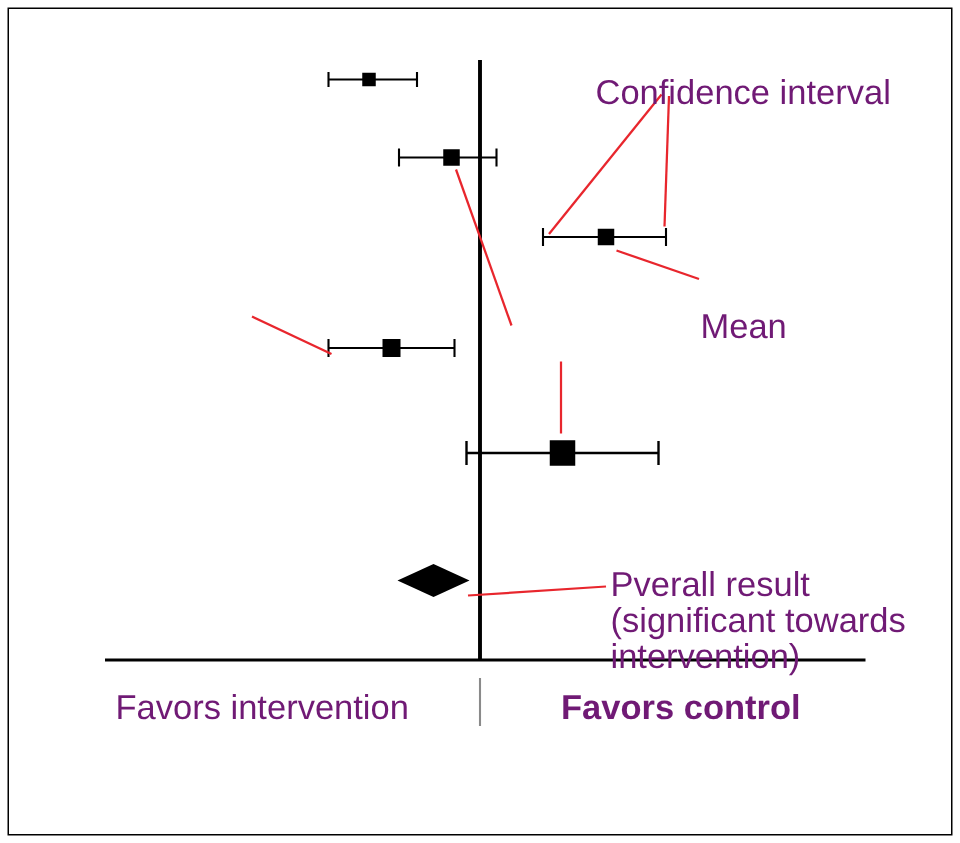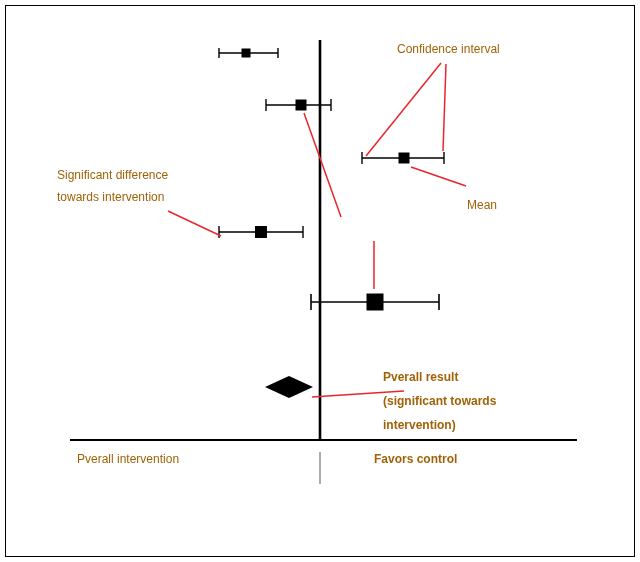--- a/index.html
+++ b/index.html
@@ -14,30 +14,31 @@
     position:absolute;
     left:5px;top:5px;right:5px;bottom:5px;
     border:1.6px solid #000;
     pointer-events:none;
   }
   svg.plot{
     position:absolute;left:0;top:0;width:640px;height:562px;
   }
   .lbl{
     position:absolute;
-    font-size:12px;
+    font-size:23px;
     line-height:22px;
-    color:#a16207;
+    color:#701a75;
     white-space:pre-line;
+    margin-top:12px;
   }
   .lbl-ci        {left:397px; top:38px;}
   .lbl-mean      {left:467px; top:194px;}
   .lbl-sig       {left:57px;  top:164px;}
   .lbl-nonsig    {left:344px; top:217px;}
-  .lbl-overall   {left:383px; top:365px; line-height:24px;font-weight:bold;}
+  .lbl-overall   {left:407px; top:365px; line-height:24px;}
   .lbl-fav-int   {left:77px;  top:448px;}
   .lbl-fav-ctrl  {left:374px; top:448px;font-weight:bold;}
   .lbl-noeffect  {left:277px; top:491px;}
 </style>
 </head>
 <body>
 
 <div class="figure">
   <svg class="plot" viewBox="0 0 640 562">
       <line x1="320" y1="40" x2="320" y2="440" stroke="#000000" stroke-width="2.6"></line>
@@ -68,22 +69,20 @@
       <rect x="241.5" y="48.5" width="9" height="9" fill="#000000"></rect>
       <rect x="295.5" y="99.5" width="11" height="11" fill="#000000"></rect>
       <rect x="398.5" y="152.5" width="11" height="11" fill="#000000"></rect>
       <rect x="255" y="226" width="12" height="12" fill="#000000"></rect>
       <rect x="366.5" y="293.5" width="17" height="17" fill="#000000"></rect>
       <polygon points="265,387 289,376 313,387 289,398" fill="#000000"></polygon>
     </svg>
 
   <div class="lbl lbl-ci">Confidence interval</div>
   <div class="lbl lbl-mean">Mean</div>
-  <div class="lbl lbl-sig">Significant difference
-towards intervention</div>
   <div class="lbl lbl-overall">Pverall result
 (significant towards
 intervention)</div>
-  <div class="lbl lbl-fav-int">Pverall intervention</div>
+  <div class="lbl lbl-fav-int">Favors intervention</div>
   <div class="lbl lbl-fav-ctrl">Favors control</div>
 
   <div class="frame"></div>
 </div>
 
 </body></html>

